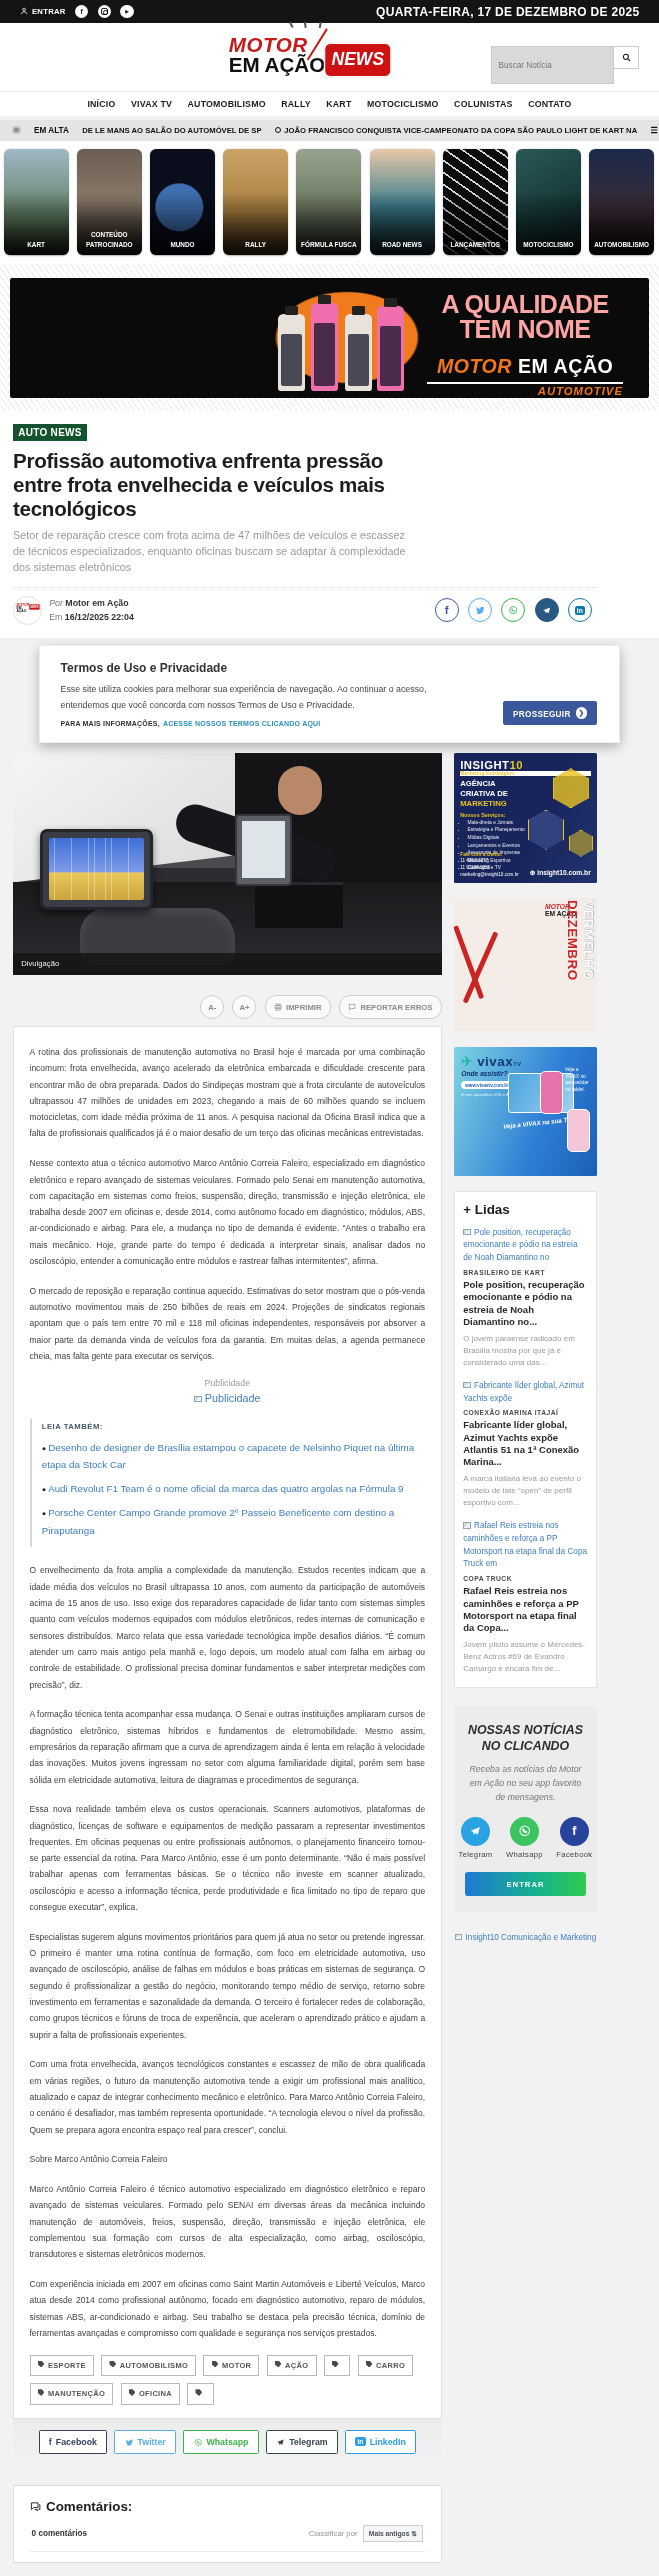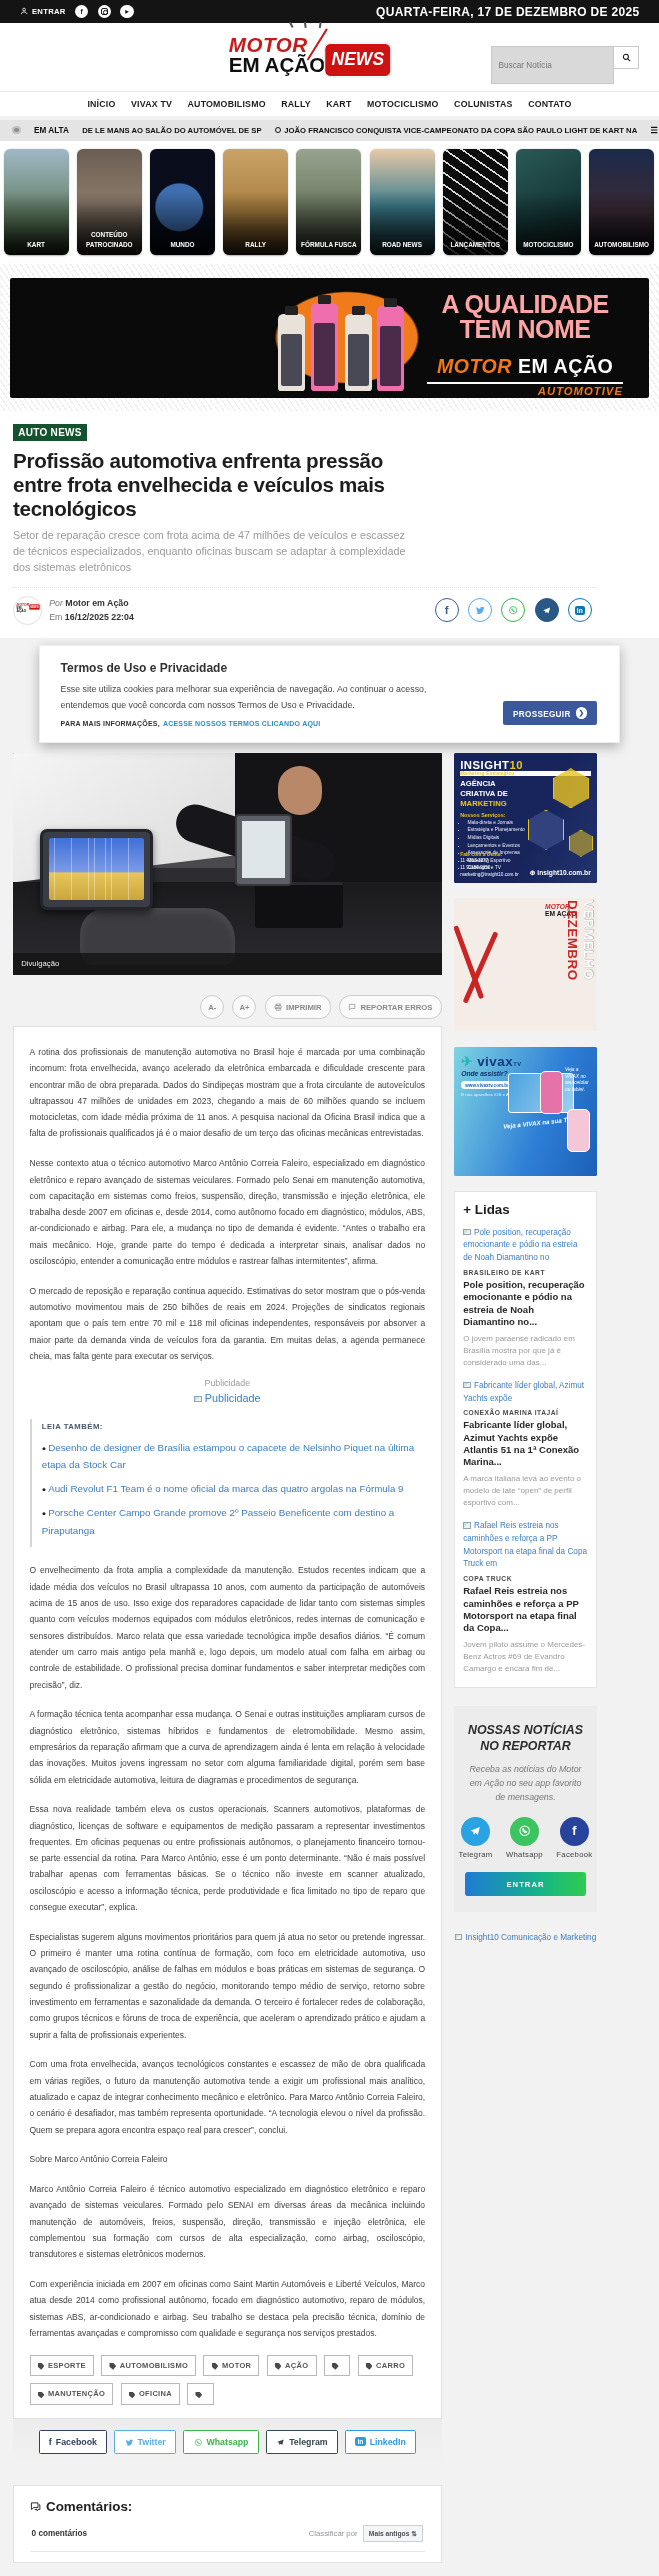--- a/index.html
+++ b/index.html
@@ -119,21 +119,21 @@
   .brk{display:inline-block;width:7.7px;height:6.2px;border:0.5px solid #8fa7b5;background:linear-gradient(135deg,#cfe3cf 0 42%,#eaf1f9 42%);margin-right:3.1px;vertical-align:-0.5px}
   .leia{border-left:2.1px solid #d6d6d6;padding:3.1px 0 1px 10.3px;margin:2.1px 0 15.5px}
   .leia h4{margin:0 0 7.2px;color:#47596b;font-size:7.7px;letter-spacing:0.5px}
   .leia ul{list-style:none;margin:0;padding:0}
   .leia li{font-size:9.8px;line-height:1.75;margin-bottom:7.2px}
   .leia li:before{content:"● ";color:#222;font-size:7.2px}
   .leia a{color:#3d7ec0;cursor:pointer}
   .fonte{background:#f0f0f0;padding:6.2px 8.2px;font-family:"Liberation Mono",monospace;font-size:8.2px;color:#333;margin:3.1px 0 15.5px;display:flex;align-items:center;gap:5.2px}
   .fonte .pin{width:8.2px;height:8.2px;border-radius:50%;background:#222;color:#fff;font-size:5.2px;display:flex;align-items:center;justify-content:center}
   .tags{display:flex;flex-wrap:wrap;gap:7.2px}
-  .tag{border:0.5px solid #b9b9b9;padding:5.2px 7.2px;color:#555;font-weight:700;font-size:7.5px;letter-spacing:0.3px;display:flex;align-items:flex-end;gap:3.6px;cursor:pointer;background:#fff}
+  .tag{border:0.5px solid #b9b9b9;padding:5.2px 7.2px;color:#555;font-weight:700;font-size:7.5px;letter-spacing:0.3px;display:flex;align-items:flex-start;gap:3.6px;cursor:pointer;background:#fff}
   .tagic{width:6.7px;height:6.7px;background:#4a4a4a;clip-path:polygon(0 0,60% 0,100% 45%,55% 100%,0 55%);display:inline-block}
   
   .sharerow{display:flex;justify-content:center;gap:7.2px;padding:11.3px 0 13.4px;background:linear-gradient(#ececec,#f2f2f2)}
   .shbtn{display:flex;align-items:center;gap:4.1px;background:#fff;font-weight:700;font-size:8.8px;padding:5.7px 9.3px;border-radius:1.5px;cursor:pointer}
   .sh-fb{border:0.5px solid #33415f;color:#33415f}
   .sh-tw{border:0.5px solid #59aee6;color:#59aee6}
   .sh-wa{border:0.5px solid #3cb54a;color:#3cb54a}
   .sh-tg{border:0.5px solid #37474f;color:#37474f}
   .sh-li{border:0.5px solid #2d9be2;color:#2d9be2}
   
@@ -587,21 +587,21 @@
       </div>
       <div class="litem" style="margin-bottom:0">
         <span class="blue"><span class="brk"></span><span>Rafael Reis estreia nos caminhões e reforça a PP Motorsport na etapa final da Copa Truck em</span></span>
         <div class="cat">COPA TRUCK</div>
         <div class="tt">Rafael Reis estreia nos caminhões e reforça a PP Motorsport na etapa final da Copa...</div>
         <div class="ds">Jovem piloto assume o Mercedes-Benz Actros #69 de Evandro Camargo e encara fim de...</div>
       </div>
     </div>
 
     <div class="celular">
-      <h3><span>NOSSAS NOTÍCIAS</span> <b>NO REPORTAR</b></h3>
+      <h3><span>NOSSAS NOTÍCIAS</span> <b>NO CLICANDO</b></h3>
       <div class="ds">Receba as notícias do Motor em Ação no seu app favorito de mensagens.</div>
       <div class="apps3">
         <div><span class="appic app-tg">
               <svg width="12.4" height="12.4" viewBox="0 0 24 24" fill="#fff">
                 <path d="M21 4 3 11l5 2 1.5 6 3-3.5L17 19z"></path>
               </svg>
             </span><span class="lbl">Telegram</span></div>
         <div><span class="appic app-wa">
               <svg width="13.4" height="13.4" viewBox="0 0 24 24" fill="none" stroke="#fff" stroke-width="1.8">
                 <circle cx="12" cy="12" r="8.5"></circle>

